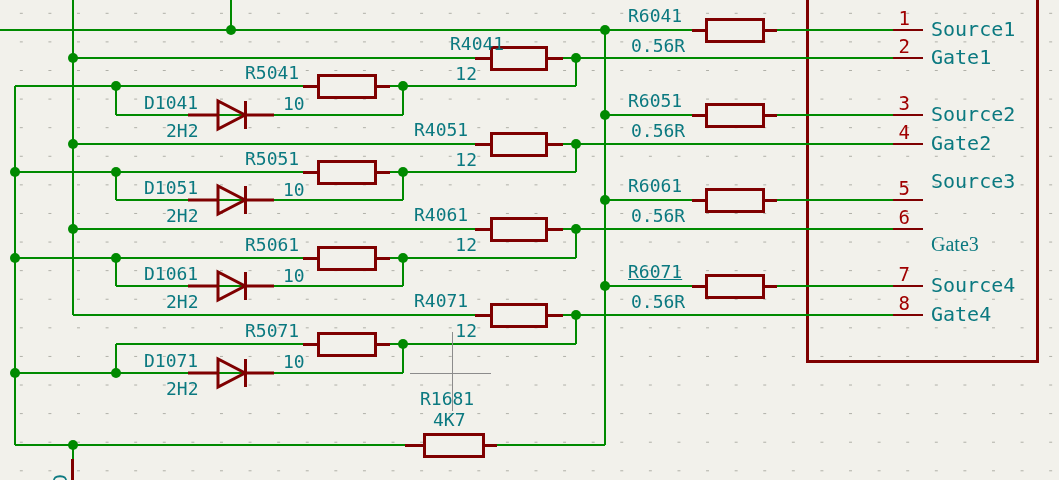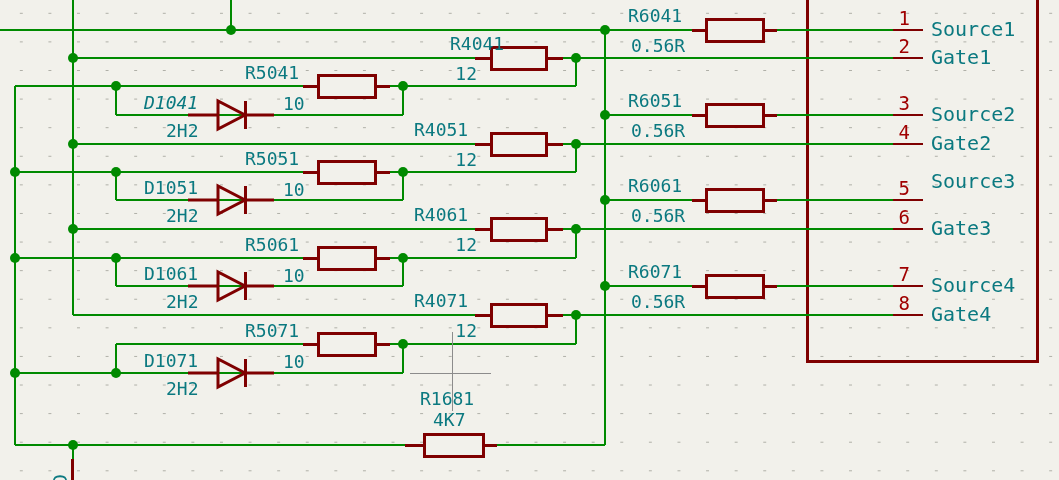--- a/index.html
+++ b/index.html
@@ -67,21 +67,21 @@
         <polygon points="30,3 30,31 57,17" fill="none" stroke="#7F0000" stroke-width="3"></polygon>
         <line x1="57.5" y1="3" x2="57.5" y2="31" stroke="#7F0000" stroke-width="3"></line>
         <line x1="57.5" y1="17" x2="86" y2="17" stroke="#7F0000" stroke-width="3"></line>
       </svg></div>
     <div class="lbl" style="left: 414px; top: 35px; margin-left: 36px;">R4041</div>
     <div class="lbl val-r" style="left: 427px; top: 65px; width: 50px;">12</div>
     <div class="lbl" style="left: 245px; top: 64px;">R5041</div>
     <div class="lbl" style="left: 283px; top: 95px;">10</div>
     <div class="lbl" style="left: 628px; top: 7px;">R6041</div>
     <div class="lbl" style="left: 631px; top: 37px;">0.56R</div>
-    <div class="lbl" style="left: 144px; top: 94px; font-style: italic;">D1041</div>
+    <div class="lbl" style="left: 144px; top: 94px;">D1041</div>
     <div class="lbl" style="left: 166px; top: 122px;">2H2</div>
     <div class="pin-line" style="left: 893px; top: 29px; width: 30px;"></div>
     <div class="pin-num" style="left: 880px; top: 9px;">1</div>
     <div class="pin-name" style="left: 931px; top: 19px;">Source1</div>
     <div class="pin-line" style="left: 893px; top: 57px; width: 30px;"></div>
     <div class="pin-num" style="left: 880px; top: 37px;">2</div>
     <div class="pin-name" style="left: 931px; top: 47px;">Gate1</div>
     <div class="wh" style="left: 73px; top: 143px; width: 820px;"></div>
     <div class="wh" style="left: 15px; top: 171px; width: 561px;"></div>
     <div class="wh" style="left: 116px; top: 199px; width: 287px;"></div>
@@ -158,21 +158,21 @@
     <div class="lbl" style="left: 283px; top: 267px;">10</div>
     <div class="lbl" style="left: 628px; top: 177px;">R6061</div>
     <div class="lbl" style="left: 631px; top: 207px;">0.56R</div>
     <div class="lbl" style="left: 144px; top: 265px;">D1061</div>
     <div class="lbl" style="left: 166px; top: 293px;">2H2</div>
     <div class="pin-line" style="left: 893px; top: 199px; width: 30px;"></div>
     <div class="pin-num" style="left: 880px; top: 179px;">5</div>
     <div class="pin-name" style="left: 931px; top: 171px;">Source3</div>
     <div class="pin-line" style="left: 893px; top: 228px; width: 30px;"></div>
     <div class="pin-num" style="left: 880px; top: 208px;">6</div>
-    <div class="pin-name" style="left: 931px; top: 218px;">Gate3</div>
+    <div class="pin-name" style="left: 931px; top: 234px; font-family: Liberation Serif, serif;">Gate3</div>
     <div class="wh" style="left: 73px; top: 314px; width: 820px;"></div>
     <div class="wh" style="left: 116px; top: 343px; width: 460px;"></div>
     <div class="wh" style="left: 15px; top: 372px; width: 388px;"></div>
     <div class="wh" style="left: 605px; top: 285px; width: 288px;"></div>
     <div class="wv" style="left: 115px; top: 344px; height: 29px;"></div>
     <div class="wv" style="left: 402px; top: 344px; height: 29px;"></div>
     <div class="wv" style="left: 575px; top: 315px; height: 29px;"></div>
     <div class="dot" style="left: 111px; top: 368px;"></div>
     <div class="dot" style="left: 10px; top: 368px;"></div>
     <div class="dot" style="left: 571px; top: 310px;"></div>
@@ -190,21 +190,21 @@
     <div class="dsvg" style="left: 188px; top: 356px;"><svg width="86" height="34" viewBox="0 0 86 34">
         <line x1="0" y1="17" x2="29" y2="17" stroke="#7F0000" stroke-width="3"></line>
         <polygon points="30,3 30,31 57,17" fill="none" stroke="#7F0000" stroke-width="3"></polygon>
         <line x1="57.5" y1="3" x2="57.5" y2="31" stroke="#7F0000" stroke-width="3"></line>
         <line x1="57.5" y1="17" x2="86" y2="17" stroke="#7F0000" stroke-width="3"></line>
       </svg></div>
     <div class="lbl" style="left: 414px; top: 292px;">R4071</div>
     <div class="lbl val-r" style="left: 427px; top: 322px; width: 50px;">12</div>
     <div class="lbl" style="left: 245px; top: 322px;">R5071</div>
     <div class="lbl" style="left: 283px; top: 353px;">10</div>
-    <div class="lbl" style="left: 628px; top: 263px;">R6071</div>
+    <div class="lbl" style="left: 628px; top: 263px; text-decoration: underline;">R6071</div>
     <div class="lbl" style="left: 631px; top: 293px;">0.56R</div>
     <div class="lbl" style="left: 144px; top: 352px;">D1071</div>
     <div class="lbl" style="left: 166px; top: 380px;">2H2</div>
     <div class="pin-line" style="left: 893px; top: 285px; width: 30px;"></div>
     <div class="pin-num" style="left: 880px; top: 265px;">7</div>
     <div class="pin-name" style="left: 931px; top: 275px;">Source4</div>
     <div class="pin-line" style="left: 893px; top: 314px; width: 30px;"></div>
     <div class="pin-num" style="left: 880px; top: 294px;">8</div>
     <div class="pin-name" style="left: 931px; top: 304px;">Gate4</div>
     <div class="lead" style="left: 405px; top: 444px; width: 18px;"></div>

